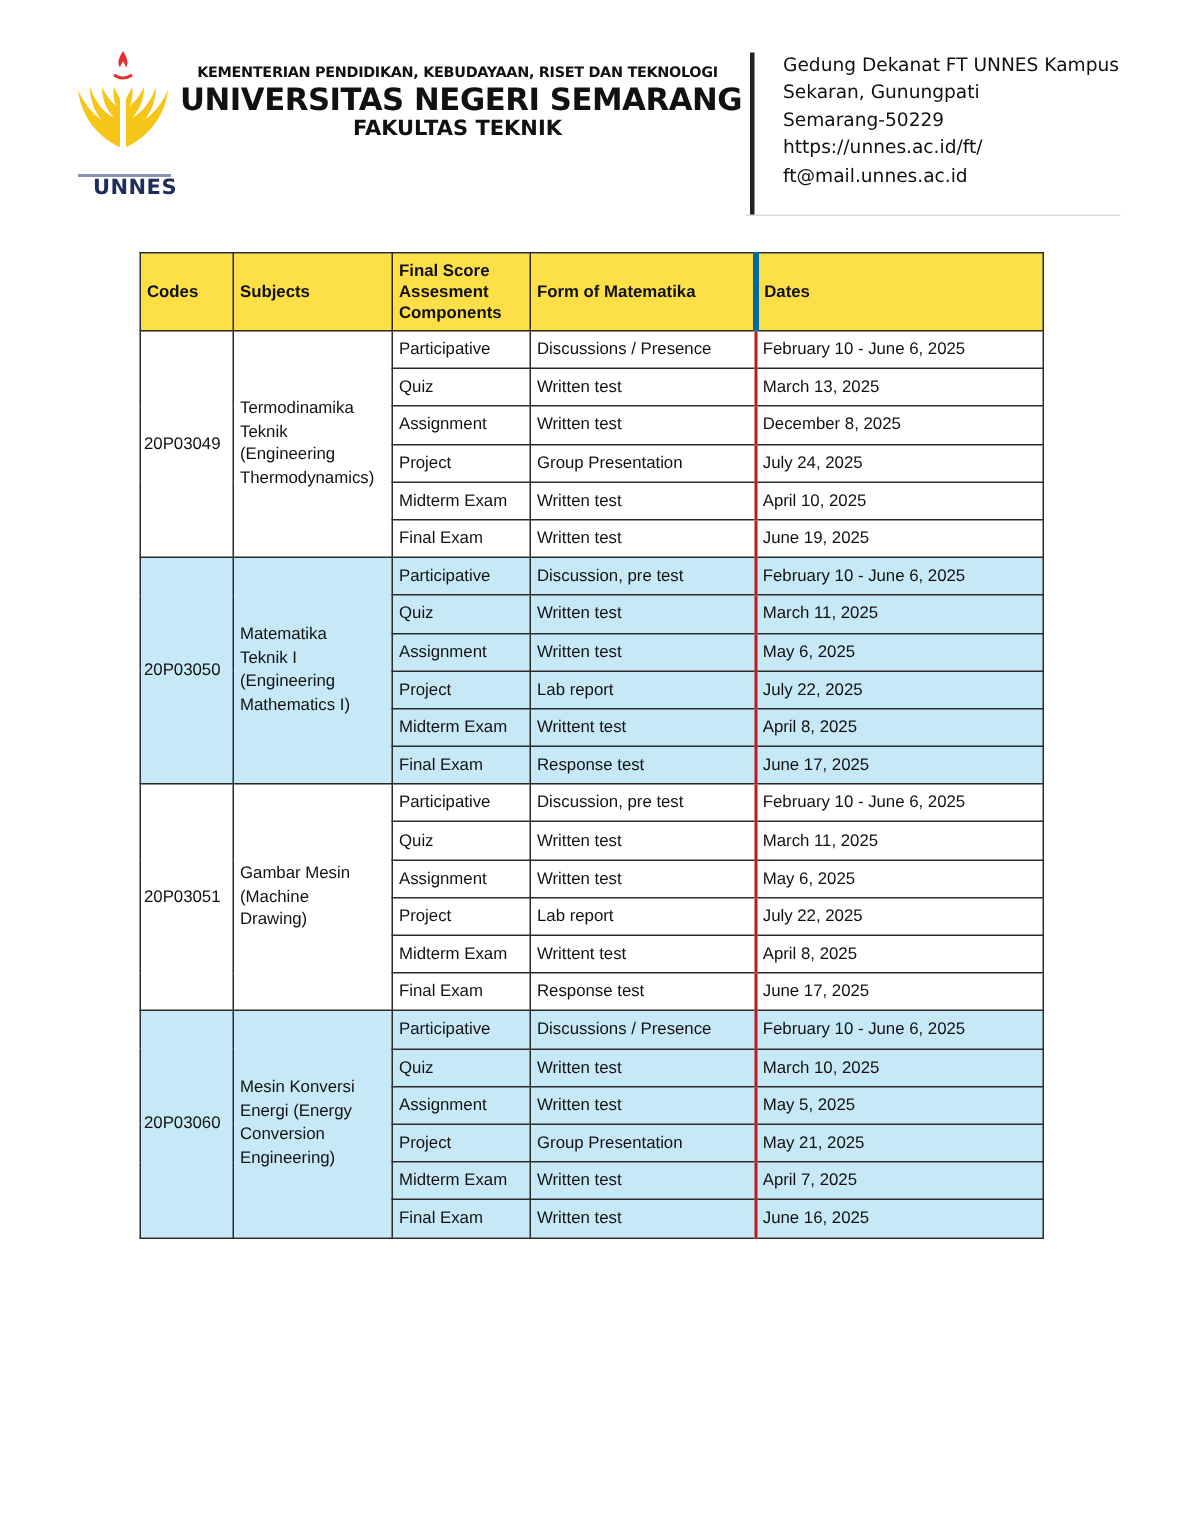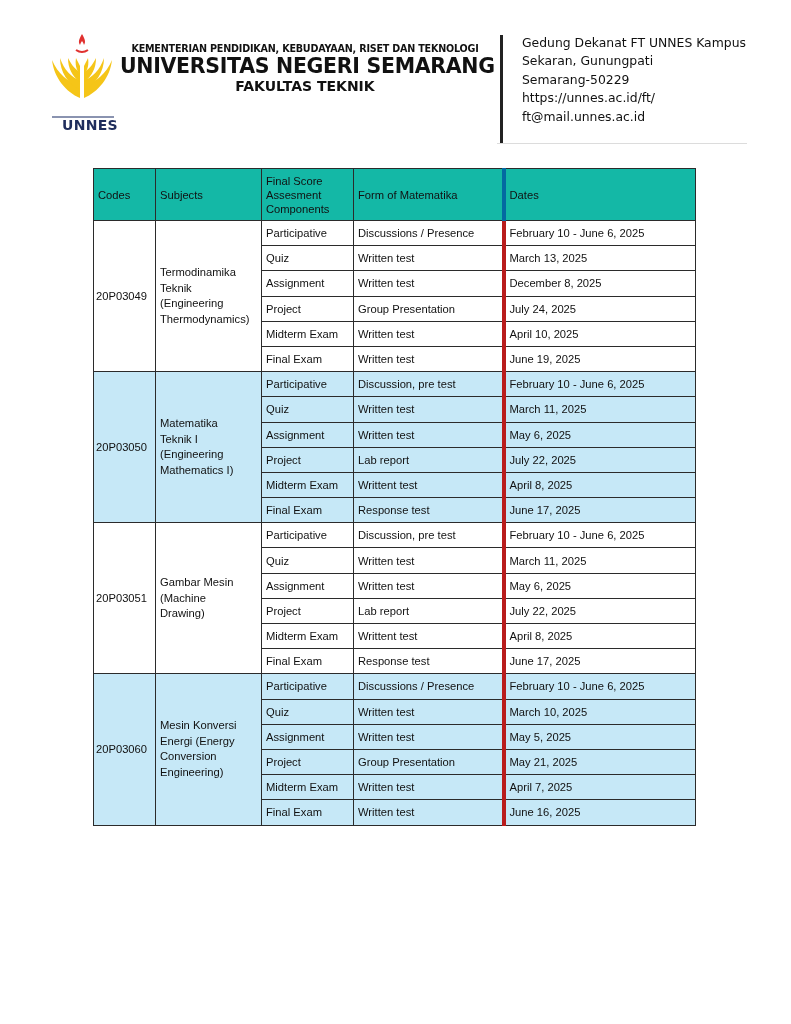--- a/index.html
+++ b/index.html
@@ -15,23 +15,23 @@
   .inst .ministry { font-family: "DejaVu Sans", sans-serif; font-weight: bold; font-size: 9.6px; letter-spacing: -0.2px; white-space: nowrap; line-height: 12px; }
   .inst .university { font-family: "DejaVu Sans", sans-serif; font-weight: bold; font-size: 20.5px; letter-spacing: -0.3px; white-space: nowrap; line-height: 22px; }
   .inst .faculty { font-family: "DejaVu Sans", sans-serif; font-weight: bold; font-size: 14px; line-height: 18px; }
 
   .vbar { position: absolute; left: 500px; top: 35px; width: 3px; height: 109px; background: #222; }
   .address { position: absolute; left: 522px; top: 34px; font-family: "DejaVu Sans", sans-serif; font-size: 12.4px; line-height: 18.4px; color: #111; white-space: nowrap; }
   .hline { position: absolute; left: 497px; top: 143px; width: 250px; height: 1px; background: #dcdcdc; }
 
   table.sched { position: absolute; left: 93px; top: 168px; width: 602px; border-collapse: collapse; font-family: "Liberation Sans", sans-serif; font-size: 11.2px; table-layout: fixed; }
   table.sched td, table.sched th { border: 1px solid #2b2b2b; padding: 0 0 0 4px; text-align: left; vertical-align: middle; }
-  table.sched th { background: #14b8a6; font-weight: normal; height: 51px; line-height: 14px; }
+  table.sched th { background: #fde047; font-weight: bold; height: 51px; line-height: 14px; }
   table.sched td { height: 24.2px; }
-  table.sched td.dates { border-left: 4px solid #b91c1c; }
+  table.sched td.dates { border-left: 2px solid #b91c1c; }
   table.sched th.dates { border-left: 4px solid #0369a1; }
   tr.blue td { background: #c6e8f7; }
   td.code { padding-left: 2px !important; }
   td.subject { line-height: 15.5px; white-space: pre-line; }
 </style>
 </head>
 <body>
 
 <div class="letterhead">
   <div class="logo">

